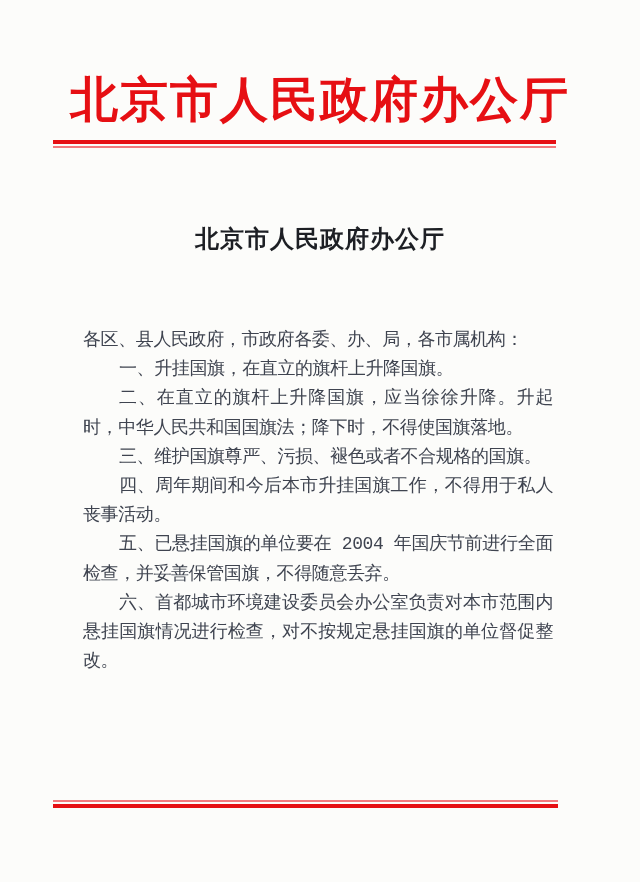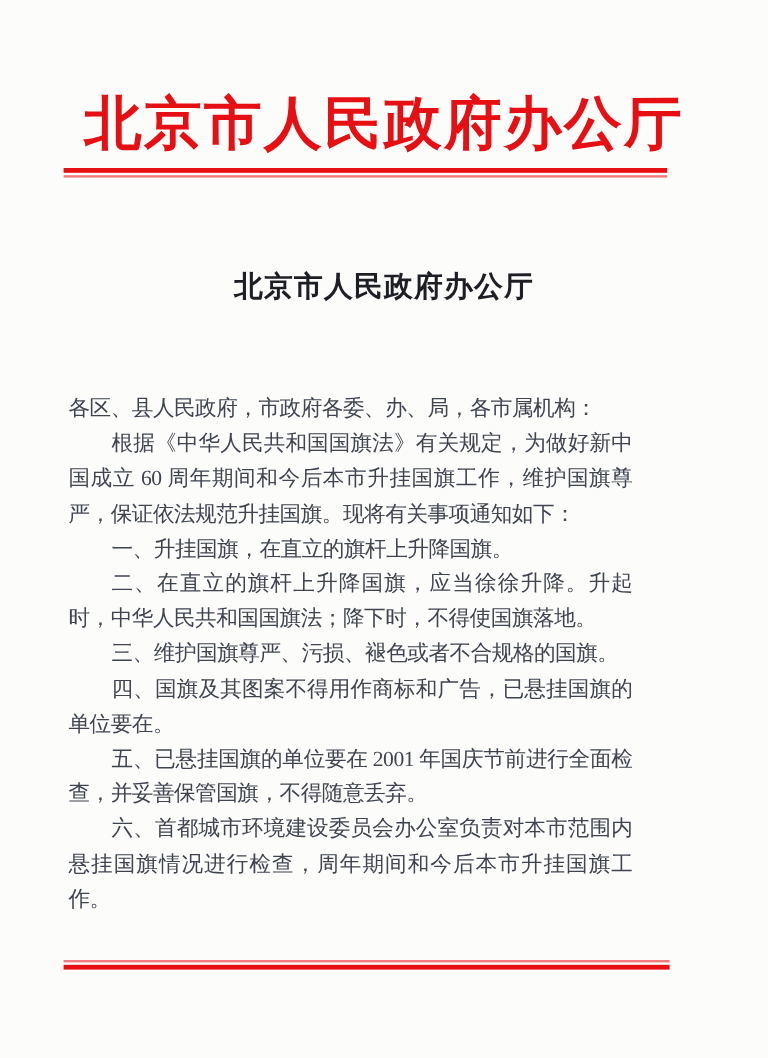--- a/index.html
+++ b/index.html
@@ -7,21 +7,21 @@
     padding: 0;
     background: #fcfcfa;
   }
   .page {
     position: relative;
     width: 640px;
     height: 882px;
     margin: 0 auto;
     background: #fcfcfa;
     overflow: hidden;
-    font-family: Liberation Serif, serif;
+    font-family: Liberation Mono, monospace;
   }
 
   
   .letterhead {
     position: absolute;
     top: 76px;
     left: 0;
     right: 0;
     text-align: center;
     font-size: 48px;
@@ -55,21 +55,21 @@
     font-weight: 700;
     letter-spacing: 1px;
     line-height: 37px;
     color: var(--title-color, #1d1f24);
   }
 
   
   .body-block {
     position: absolute;
     top: 326px;
-    left: 57px;
+    left: 83px;
     width: 470px;
     font-size: 18px;
     letter-spacing: -0.4px;
     line-height: 29.2px;
     text-align: justify;
     color: var(--body-color, #3f4450);
   }
   .body-block p {
     margin: 0;
     text-indent: 2em;
@@ -90,27 +90,26 @@
     <div class="bar-gap"></div>
     <div class="bar-thin"></div>
   </div>
 
   <div class="doc-title">
     <div>北京市人民政府办公厅</div>
   </div>
 
   <div class="body-block">
     <p class="salutation">各区、县人民政府，市政府各委、办、局，各市属机构：</p>
-    <p>根据《中华人民共和国国旗法》有关规定，为做好新中国成立 60 周年期间和今后本市升挂国旗工作，维护国旗尊严，保证依法规范升挂国旗。现将有关事项通知如下：</p>
     <p>一、升挂国旗，在直立的旗杆上升降国旗。</p>
     <p>二、在直立的旗杆上升降国旗，应当徐徐升降。升起时，中华人民共和国国旗法；降下时，不得使国旗落地。</p>
     <p>三、维护国旗尊严、污损、褪色或者不合规格的国旗。</p>
-    <p>四、国旗及其图案不得用作商标和广告，已悬挂国旗的单位要在。</p>
-    <p>五、已悬挂国旗的单位要在 2001 年国庆节前进行全面检查，并妥善保管国旗，不得随意丢弃。</p>
-    <p>六、首都城市环境建设委员会办公室负责对本市范围内悬挂国旗情况进行检查，周年期间和今后本市升挂国旗工作。</p>
+    <p>四、周年期间和今后本市升挂国旗工作，不得用于私人丧事活动。</p>
+    <p>五、已悬挂国旗的单位要在 2004 年国庆节前进行全面检查，并妥善保管国旗，不得随意丢弃。</p>
+    <p>六、首都城市环境建设委员会办公室负责对本市范围内悬挂国旗情况进行检查，对不按规定悬挂国旗的单位督促整改。</p>
   </div>
 
   <div class="rule rule-foot">
     <div class="bar-thin"></div>
     <div class="bar-gap"></div>
     <div class="bar-thick"></div>
   </div>
 
 </div>
 

